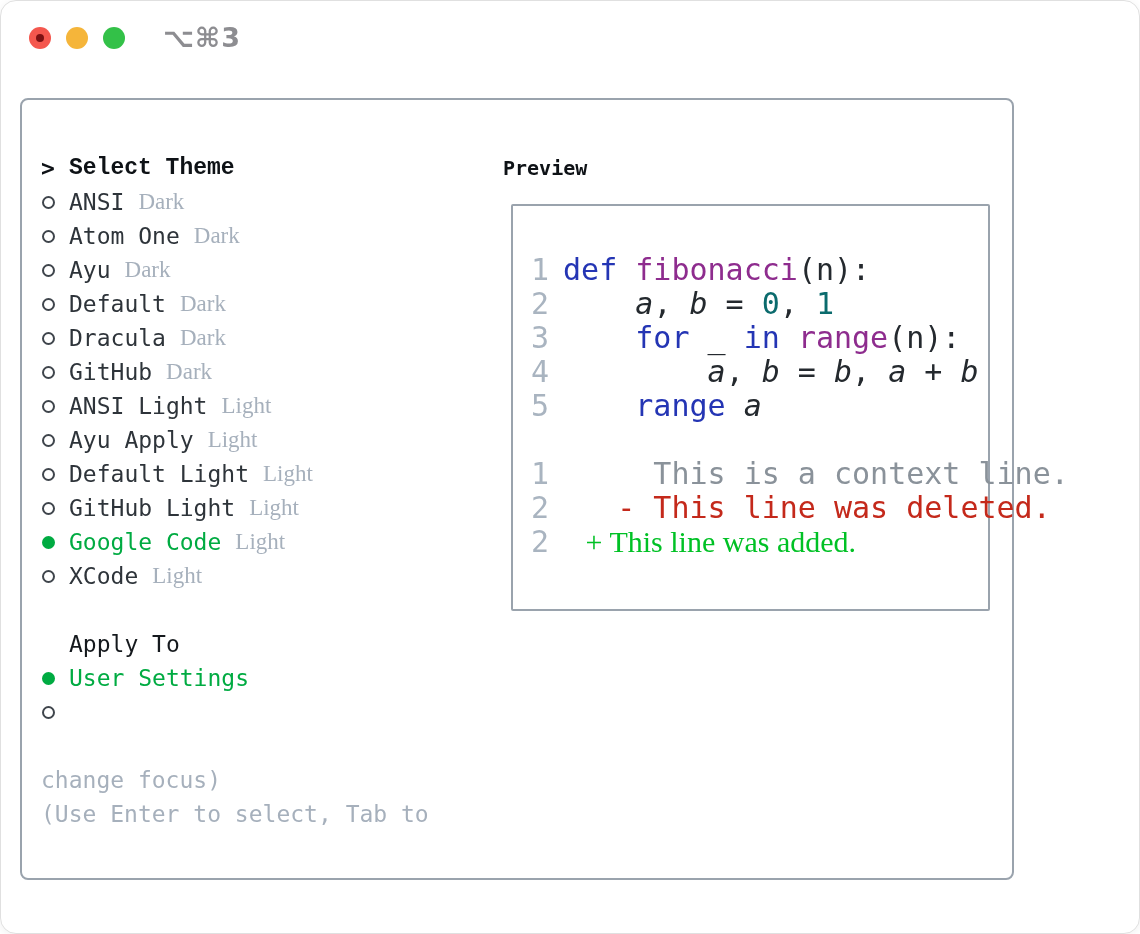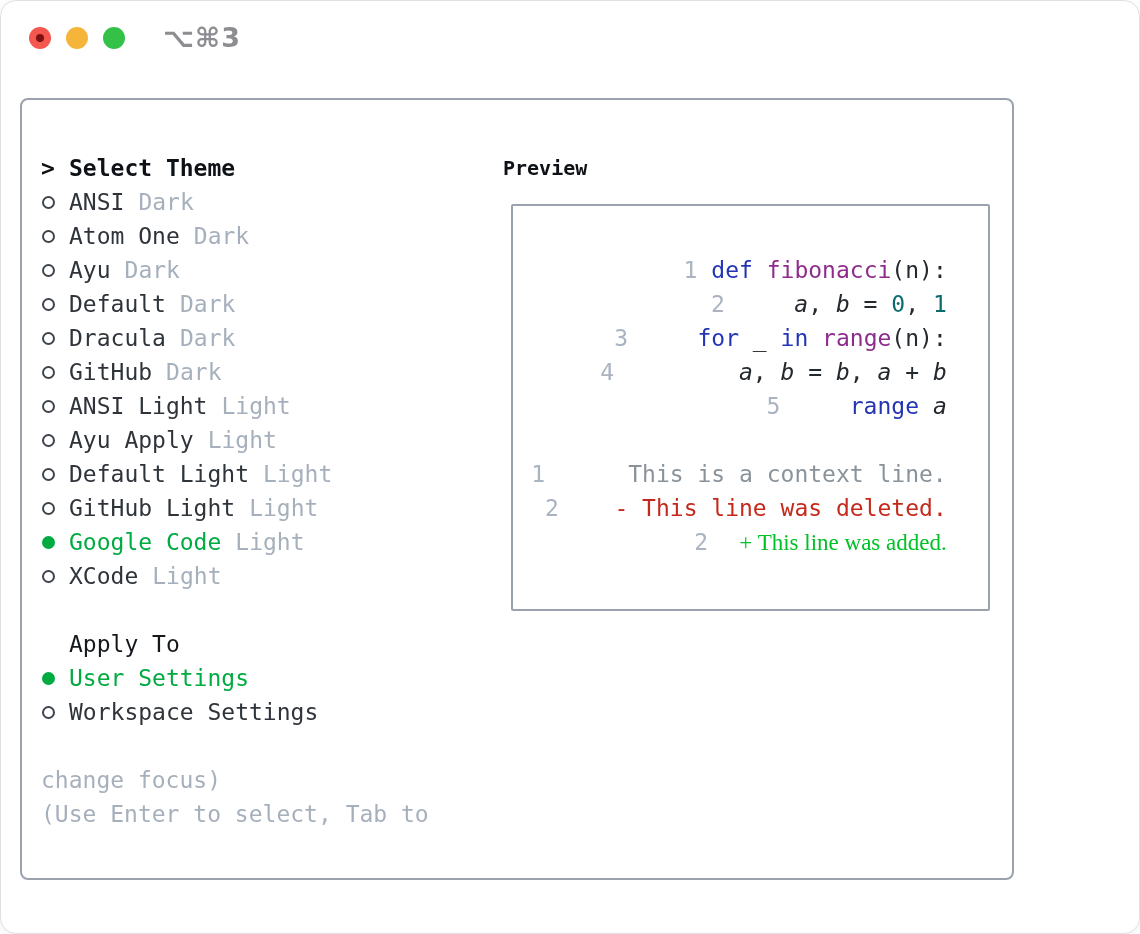--- a/index.html
+++ b/index.html
@@ -29,32 +29,32 @@
 
   
   .left-col { position:absolute; left:19px; top:51px; font-size:23px; }
   .row { height:34px; line-height:34px; white-space:pre; display:flex; align-items:center; }
   .bullet { display:inline-flex; width:28px; align-items:center; flex:0 0 28px; }
   .prompt { font-weight:bold; color:var(--header-black); }
   .circle { display:inline-block; width:13px; height:13px; border-radius:50%;
     border:2px solid #3f454c; margin-left:1px; }
   .circle.sel { border-color:var(--selection-green); background:var(--selection-green); }
   .name { color:var(--item-text); }
-  .name.hdr { font-weight:bold; color:var(--header-black); }
+  .name.hdr { font-weight:bold; color:var(--header-black);font-family:Liberation Mono, monospace; }
   .name.selname { color:var(--selection-green); }
-  .variant { color:var(--variant-gray); margin-left:14px; }
+  .variant { color:var(--variant-gray); margin-left:14px;font-family:Liberation Serif, serif; }
   .help { color:var(--help-gray); }
   .apply-title { color:#15191d; }
 
   
   .preview-title { position:absolute; left:481px; top:51px; height:34px; line-height:34px;
     font-size:20px; font-weight:bold; color:var(--header-black); }
   .preview-box { position:absolute; left:489px; top:104px; width:479px; height:407px;
     border:2px solid var(--border-gray); border-radius:2px; background:#fff; }
-  .preview-inner { position:absolute; left:18px; top:47px; font-size:23px;text-align:right; }
+  .preview-inner { position:absolute; left:18px; top:47px; font-size:30px; }
   .cline { height:34px; line-height:34px; white-space:pre; }
   .lineno { display:inline-block; min-width:14px; margin-right:14px; color:var(--line-number-gray); }
   .tk-kw  { color:var(--keyword-blue); }
   .tk-fn  { color:var(--function-purple); }
   .tk-num { color:var(--number-teal); }
   .tk-pl  { color:var(--code-text); }
   .tk-id  { color:var(--code-text); font-style:italic; }
   .tk-ctx { color:var(--context-gray); }
   .tk-del { color:var(--deleted-red); }
   .tk-add { color:var(--added-green);font-family:Liberation Serif, serif; }
@@ -84,21 +84,21 @@
         <div class="row"><span class="bullet"><span class="circle"></span></span><span class="name">GitHub</span><span class="variant">Dark</span></div>
         <div class="row"><span class="bullet"><span class="circle"></span></span><span class="name">ANSI Light</span><span class="variant">Light</span></div>
         <div class="row"><span class="bullet"><span class="circle"></span></span><span class="name">Ayu Apply</span><span class="variant">Light</span></div>
         <div class="row"><span class="bullet"><span class="circle"></span></span><span class="name">Default Light</span><span class="variant">Light</span></div>
         <div class="row"><span class="bullet"><span class="circle"></span></span><span class="name">GitHub Light</span><span class="variant">Light</span></div>
         <div class="row"><span class="bullet"><span class="circle sel"></span></span><span class="name selname">Google Code</span><span class="variant">Light</span></div>
         <div class="row"><span class="bullet"><span class="circle"></span></span><span class="name">XCode</span><span class="variant">Light</span></div>
         <div class="row"></div>
         <div class="row"><span class="bullet"></span><span class="name apply-title">Apply To</span></div>
         <div class="row"><span class="bullet"><span class="circle sel"></span></span><span class="name selname">User Settings</span></div>
-        <div class="row"><span class="bullet"><span class="circle"></span></span><span class="name">Workspace Settings</span></div>
+        <div class="row"><span class="bullet"><span class="circle"></span></span></div>
         <div class="row"></div>
         <div class="row help">change focus)</div>
         <div class="row help">(Use Enter to select, Tab to</div>
       </div>
     <div class="preview-title">Preview</div>
     <div class="preview-box">
       <div class="preview-inner">
           <div class="cline"><span class="lineno">1</span><span class="tk-kw">def</span><span class="tk-pl"> </span><span class="tk-fn">fibonacci</span><span class="tk-pl">(n):</span></div>
           <div class="cline"><span class="lineno">2</span><span class="tk-pl">    </span><span class="tk-id">a</span><span class="tk-pl">, </span><span class="tk-id">b</span><span class="tk-pl"> = </span><span class="tk-num">0</span><span class="tk-pl">, </span><span class="tk-num">1</span></div>
           <div class="cline"><span class="lineno">3</span><span class="tk-pl">    </span><span class="tk-kw">for</span><span class="tk-pl"> _ </span><span class="tk-kw">in</span><span class="tk-pl"> </span><span class="tk-fn">range</span><span class="tk-pl">(n):</span></div>

